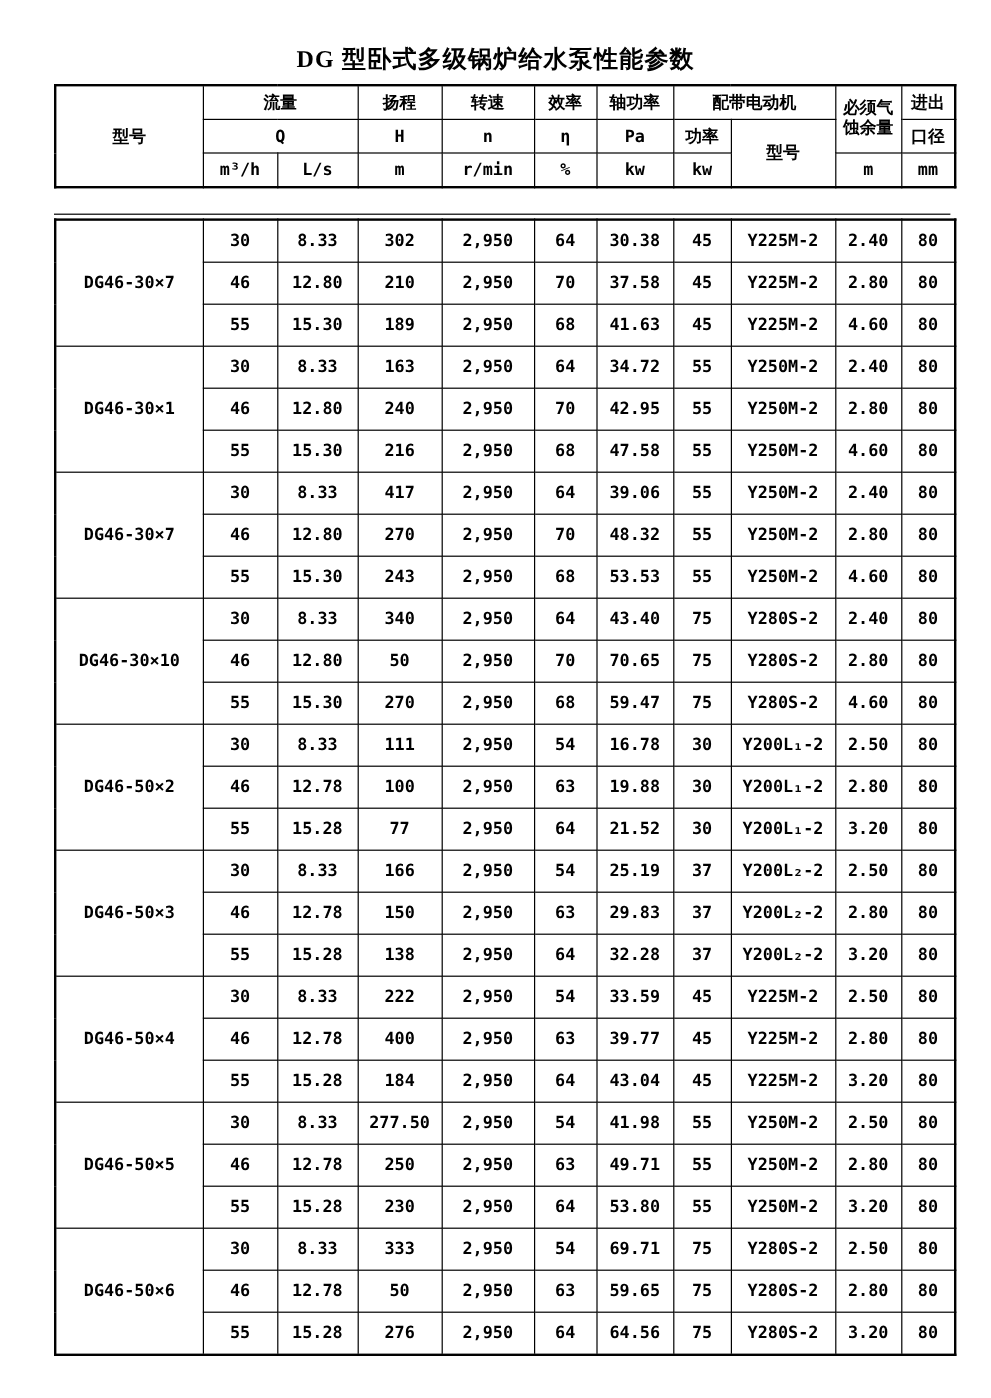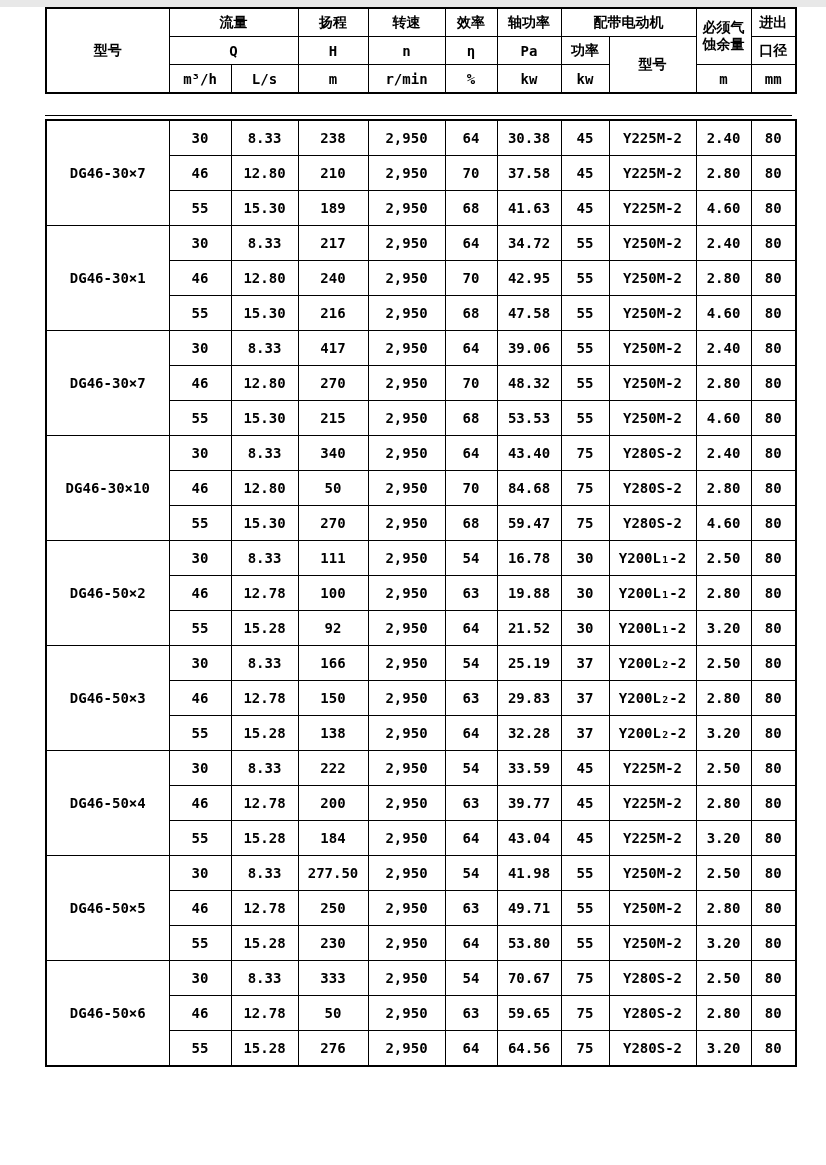--- a/index.html
+++ b/index.html
@@ -30,20 +30,21 @@
   .top-rule {
     width:747px; height:0; border-top:1px solid #000;
     margin:21px 0 3px 45px;
   }
 </style>
 </head>
 <body>
 
 <div class="doc">
 
+  <div class="doc-title">DG 型卧式多级锅炉给水泵性能参数</div>
 
   <table class="header-tbl">
     <colgroup>
       <col style="width:123px">
         <col style="width:62px">
         <col style="width:67px">
       <col style="width:70px">
         <col style="width:77px">
         <col style="width:52px">
       <col style="width:64px">
@@ -105,21 +106,21 @@
         <col style="width:48px">
         <col style="width:87px">
       <col style="width:55px">
         <col style="width:45px">
     </colgroup>
     <tbody>
         <tr>
           <td rowspan="3">DG46-30×7</td>
           <td>30</td>
           <td>8.33</td>
-          <td>238</td>
+          <td>302</td>
           <td>2,950</td>
           <td>64</td>
           <td>30.38</td>
           <td>45</td>
           <td>Y225M-2</td>
           <td>2.40</td>
           <td>80</td>
         </tr>
         <tr>
           <td>46</td>
@@ -142,21 +143,21 @@
           <td>41.63</td>
           <td>45</td>
           <td>Y225M-2</td>
           <td>4.60</td>
           <td>80</td>
         </tr>
         <tr>
           <td rowspan="3">DG46-30×1</td>
           <td>30</td>
           <td>8.33</td>
-          <td>217</td>
+          <td>163</td>
           <td>2,950</td>
           <td>64</td>
           <td>34.72</td>
           <td>55</td>
           <td>Y250M-2</td>
           <td>2.40</td>
           <td>80</td>
         </tr>
         <tr>
           <td>46</td>
@@ -203,21 +204,21 @@
           <td>70</td>
           <td>48.32</td>
           <td>55</td>
           <td>Y250M-2</td>
           <td>2.80</td>
           <td>80</td>
         </tr>
         <tr>
           <td>55</td>
           <td>15.30</td>
-          <td>215</td>
+          <td>243</td>
           <td>2,950</td>
           <td>68</td>
           <td>53.53</td>
           <td>55</td>
           <td>Y250M-2</td>
           <td>4.60</td>
           <td>80</td>
         </tr>
         <tr>
           <td rowspan="3">DG46-30×10</td>
@@ -231,21 +232,21 @@
           <td>Y280S-2</td>
           <td>2.40</td>
           <td>80</td>
         </tr>
         <tr>
           <td>46</td>
           <td>12.80</td>
           <td>50</td>
           <td>2,950</td>
           <td>70</td>
-          <td>84.68</td>
+          <td>70.65</td>
           <td>75</td>
           <td>Y280S-2</td>
           <td>2.80</td>
           <td>80</td>
         </tr>
         <tr>
           <td>55</td>
           <td>15.30</td>
           <td>270</td>
           <td>2,950</td>
@@ -277,21 +278,21 @@
           <td>63</td>
           <td>19.88</td>
           <td>30</td>
           <td>Y200L₁-2</td>
           <td>2.80</td>
           <td>80</td>
         </tr>
         <tr>
           <td>55</td>
           <td>15.28</td>
-          <td>92</td>
+          <td>77</td>
           <td>2,950</td>
           <td>64</td>
           <td>21.52</td>
           <td>30</td>
           <td>Y200L₁-2</td>
           <td>3.20</td>
           <td>80</td>
         </tr>
         <tr>
           <td rowspan="3">DG46-50×3</td>
@@ -339,21 +340,21 @@
           <td>54</td>
           <td>33.59</td>
           <td>45</td>
           <td>Y225M-2</td>
           <td>2.50</td>
           <td>80</td>
         </tr>
         <tr>
           <td>46</td>
           <td>12.78</td>
-          <td>200</td>
+          <td>400</td>
           <td>2,950</td>
           <td>63</td>
           <td>39.77</td>
           <td>45</td>
           <td>Y225M-2</td>
           <td>2.80</td>
           <td>80</td>
         </tr>
         <tr>
           <td>55</td>
@@ -404,21 +405,21 @@
           <td>3.20</td>
           <td>80</td>
         </tr>
         <tr>
           <td rowspan="3">DG46-50×6</td>
           <td>30</td>
           <td>8.33</td>
           <td>333</td>
           <td>2,950</td>
           <td>54</td>
-          <td>70.67</td>
+          <td>69.71</td>
           <td>75</td>
           <td>Y280S-2</td>
           <td>2.50</td>
           <td>80</td>
         </tr>
         <tr>
           <td>46</td>
           <td>12.78</td>
           <td>50</td>
           <td>2,950</td>

